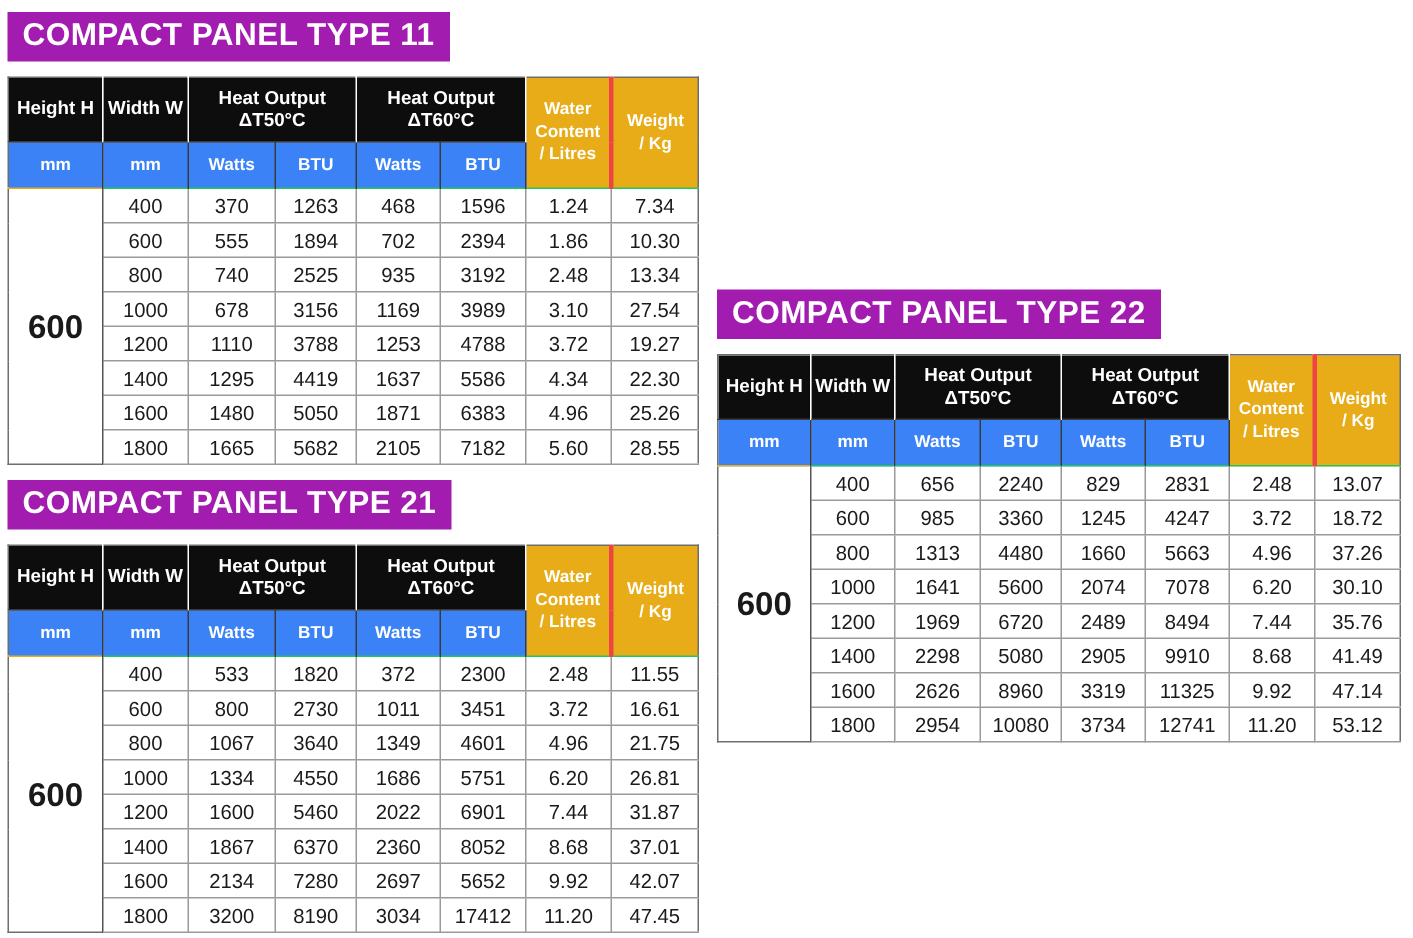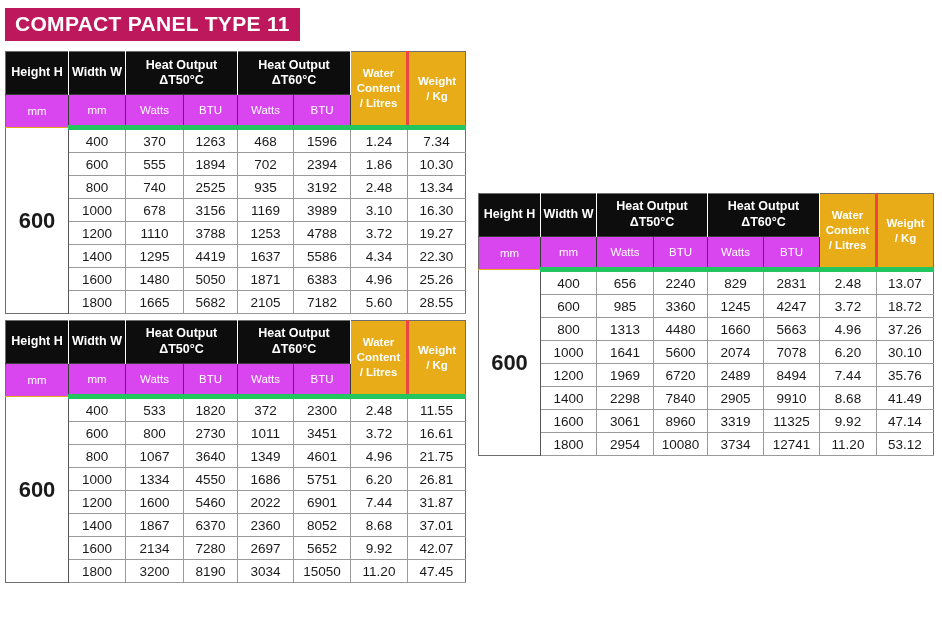--- a/index.html
+++ b/index.html
@@ -15,21 +15,21 @@
     font-family: "Liberation Sans", sans-serif;
     overflow: hidden;
   }
 
   .panel-block {
     position: absolute;
   }
 
   
   .banner {
-    background: #be185d;
+    background: #a21caf;
     color: #ffffff;
     font-size: 21px;
     font-weight: bold;
     letter-spacing: 0.3px;
     padding: 4px 10px 5px 10px;
     display: inline-block;
     line-height: 1.15;
     white-space: nowrap;
     margin-bottom: 10px;
   }
@@ -69,24 +69,24 @@
     font-size: 11.5px;
     font-weight: bold;
     line-height: 1.3;
     border-left: 1px solid #3a3a3a;
     border-right: 3px solid #ef4444;
   }
   th.hdr-yellow-span.last { border-right: none; margin-top: 37px; }
 
   
   th.hdr-yellow {
-    background: #d946ef;
+    background: #3b82f6;
     color: #ffffff;
     font-size: 11.5px;
-    font-weight: normal;
+    font-weight: bold;
     height: 30px;
     border-right: 1px solid #3a3a3a;
     border-top: 1px solid #3a3a3a;
   }
   th.hdr-yellow.first { border-left: none; }
 
   
   td.height-cell {
     background: #ffffff;
     color: #1a1a1a;
@@ -98,21 +98,21 @@
 
   
   td.data {
     background: #ffffff;
     color: #1a1a1a;
     font-size: 13.5px;
     height: 22px;
     border: 1px solid #9a9a9a;
   }
   tr.data-row.first td.data {
-    border-top: 5px solid #22c55e;
+    border-top: 1px solid #22c55e;
     margin-top: 46px;
   }
   td.data.last-col { border-right: none; }
 </style>
 </head>
 <body>
 
 <div class="panel-block" id="block-type-11" style="left:5px; top:8px;">
   <div class="banner">COMPACT PANEL TYPE 11</div>
   <table class="spec" style="width:460px;">
@@ -173,21 +173,21 @@
           <td class="data">2.48</td>
           <td class="data last-col">13.34</td>
         </tr>
         <tr class="data-row">
           <td class="data">1000</td>
           <td class="data">678</td>
           <td class="data">3156</td>
           <td class="data">1169</td>
           <td class="data">3989</td>
           <td class="data">3.10</td>
-          <td class="data last-col">16.30</td>
+          <td class="data last-col">27.54</td>
         </tr>
         <tr class="data-row">
           <td class="data">1200</td>
           <td class="data">1110</td>
           <td class="data">3788</td>
           <td class="data">1253</td>
           <td class="data">4788</td>
           <td class="data">3.72</td>
           <td class="data last-col">19.27</td>
         </tr>
@@ -216,20 +216,21 @@
           <td class="data">2105</td>
           <td class="data">7182</td>
           <td class="data">5.60</td>
           <td class="data last-col">28.55</td>
         </tr>
       </tbody>
   </table>
 </div>
 
 <div class="panel-block" id="block-type-21" style="left:5px; top:320px;">
+  <div class="banner">COMPACT PANEL TYPE 21</div>
   <table class="spec" style="width:460px;">
     <colgroup>
       <col style="width:63px">
         <col style="width:57px">
         <col style="width:58px">
       <col style="width:54px">
         <col style="width:56px">
         <col style="width:57px">
       <col style="width:57px">
         <col style="width:58px">
@@ -315,29 +316,30 @@
           <td class="data">2697</td>
           <td class="data">5652</td>
           <td class="data">9.92</td>
           <td class="data last-col">42.07</td>
         </tr>
         <tr class="data-row">
           <td class="data">1800</td>
           <td class="data">3200</td>
           <td class="data">8190</td>
           <td class="data">3034</td>
-          <td class="data">15050</td>
+          <td class="data">17412</td>
           <td class="data">11.20</td>
           <td class="data last-col">47.45</td>
         </tr>
       </tbody>
   </table>
 </div>
 
 <div class="panel-block" id="block-type-22" style="left:478px; top:193px;">
+  <div class="banner">COMPACT PANEL TYPE 22</div>
   <table class="spec" style="width:455px;">
     <colgroup>
       <col style="width:62px">
         <col style="width:56px">
         <col style="width:57px">
       <col style="width:54px">
         <col style="width:56px">
         <col style="width:56px">
       <col style="width:57px">
         <col style="width:57px">
@@ -403,29 +405,29 @@
           <td class="data">1969</td>
           <td class="data">6720</td>
           <td class="data">2489</td>
           <td class="data">8494</td>
           <td class="data">7.44</td>
           <td class="data last-col">35.76</td>
         </tr>
         <tr class="data-row">
           <td class="data">1400</td>
           <td class="data">2298</td>
-          <td class="data">7840</td>
+          <td class="data">5080</td>
           <td class="data">2905</td>
           <td class="data">9910</td>
           <td class="data">8.68</td>
           <td class="data last-col">41.49</td>
         </tr>
         <tr class="data-row">
           <td class="data">1600</td>
-          <td class="data">3061</td>
+          <td class="data">2626</td>
           <td class="data">8960</td>
           <td class="data">3319</td>
           <td class="data">11325</td>
           <td class="data">9.92</td>
           <td class="data last-col">47.14</td>
         </tr>
         <tr class="data-row">
           <td class="data">1800</td>
           <td class="data">2954</td>
           <td class="data">10080</td>

